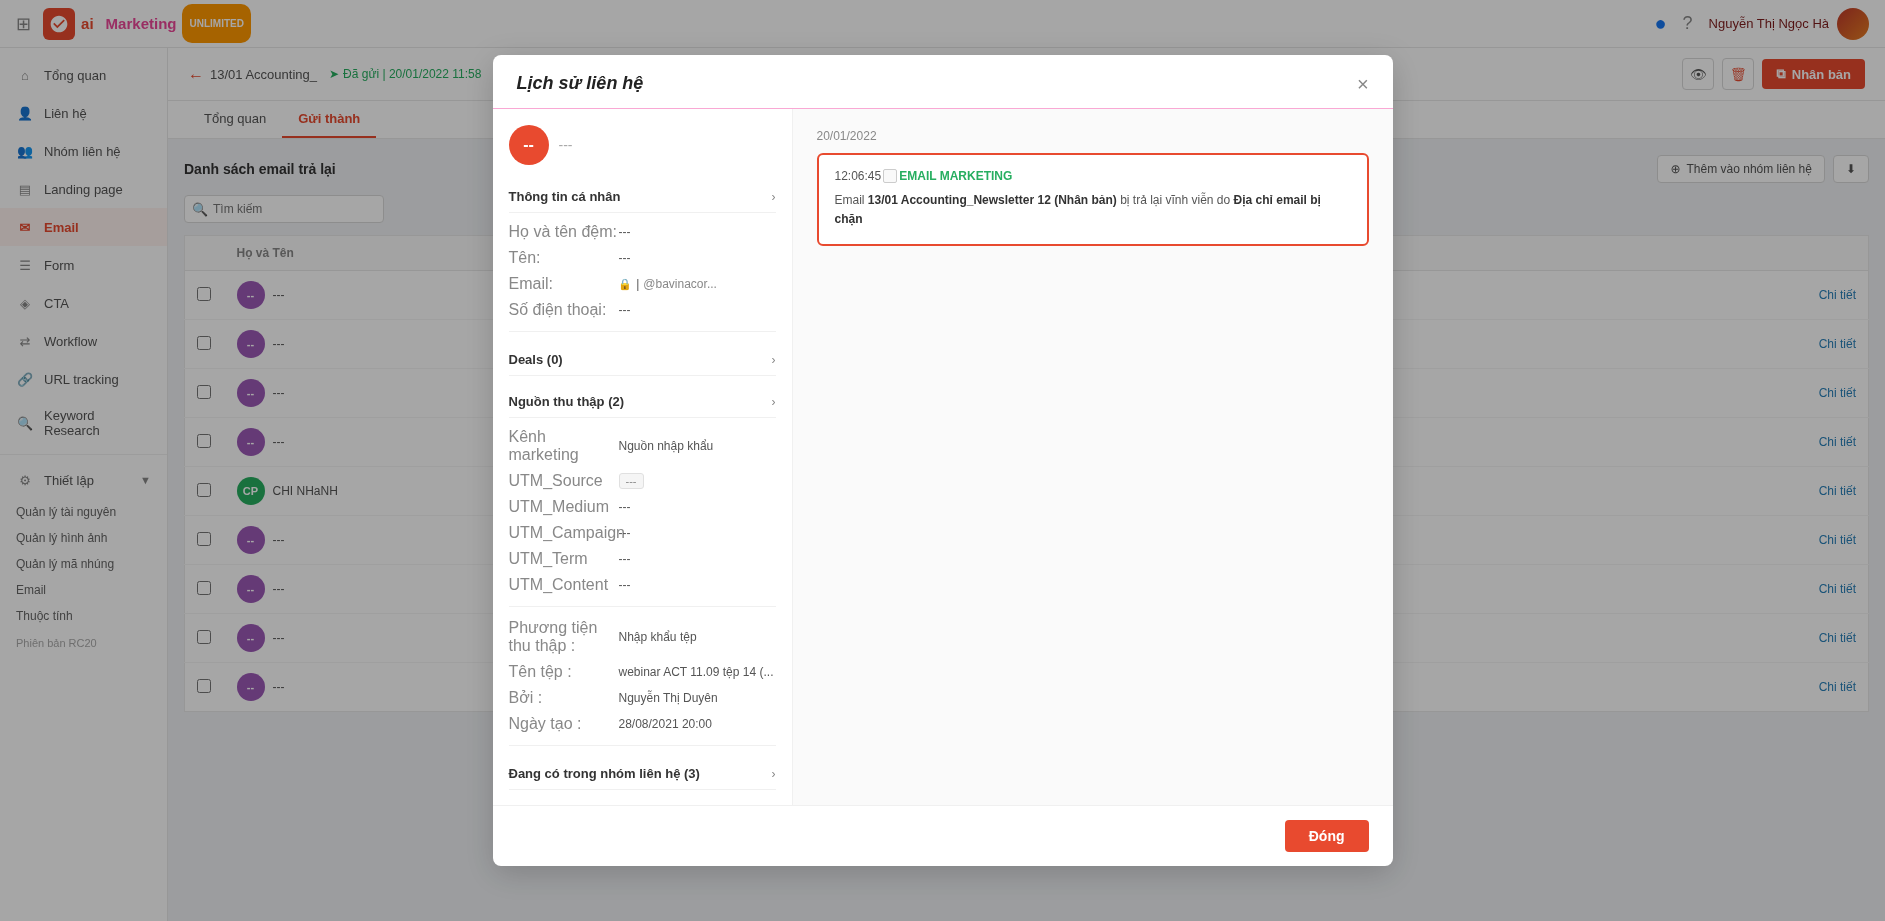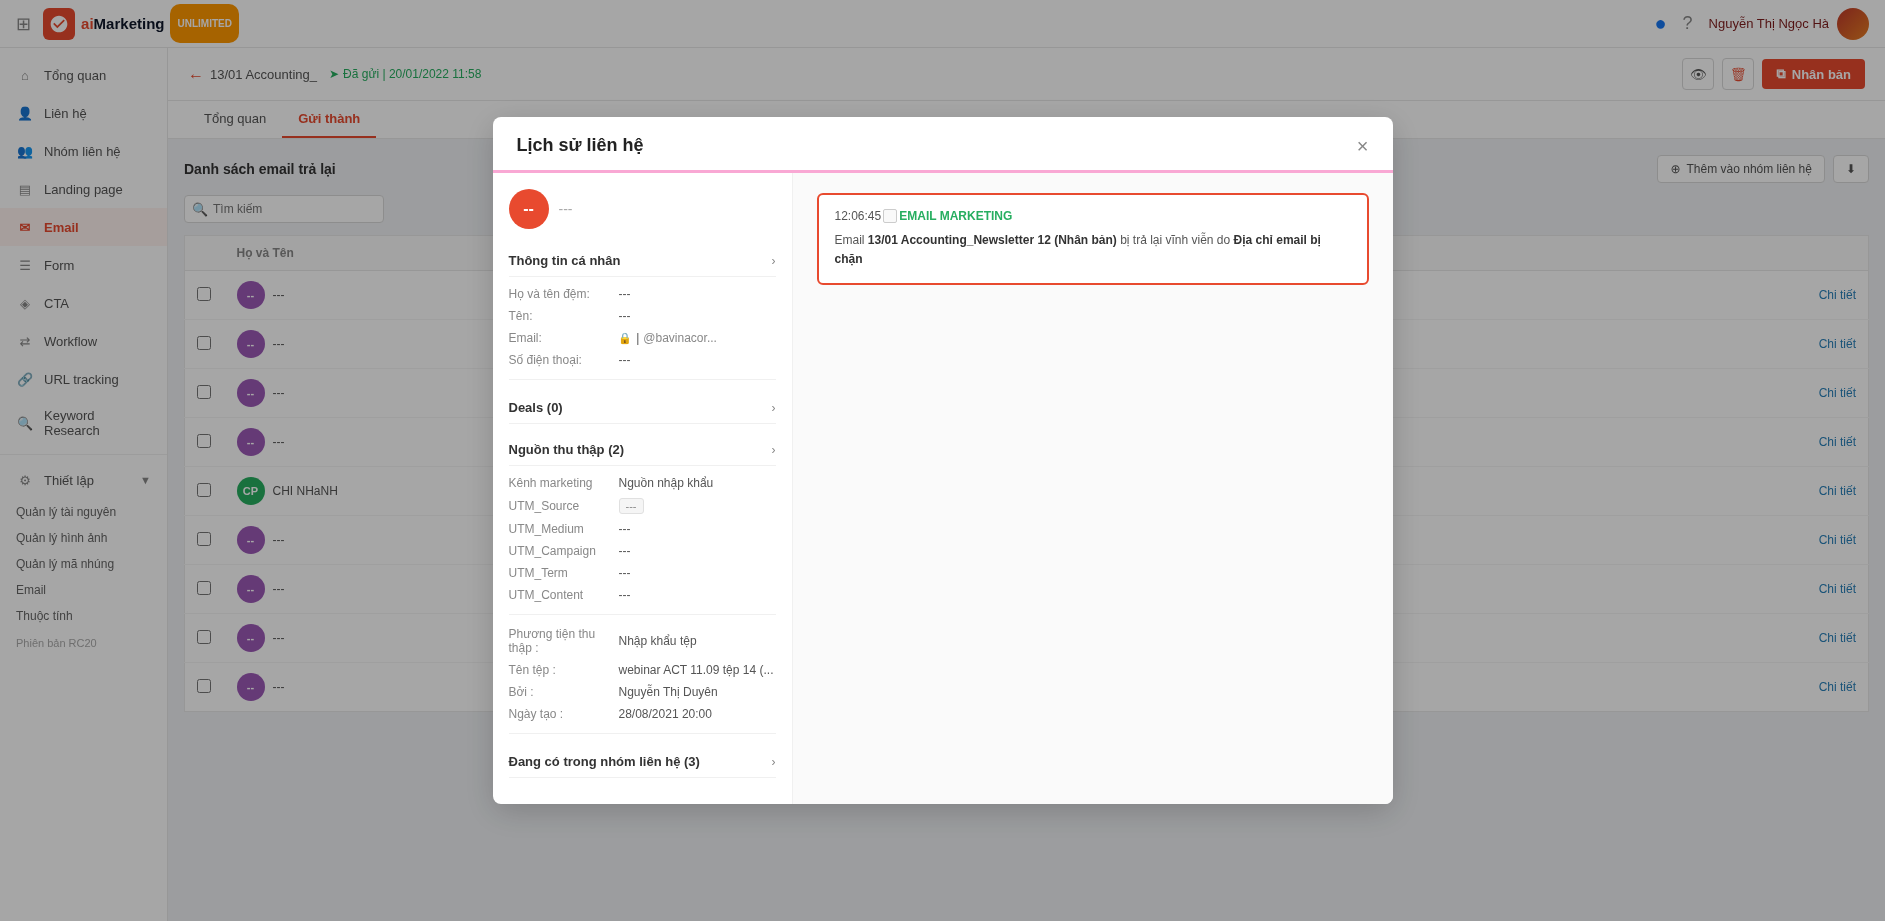--- a/index.html
+++ b/index.html
@@ -98,22 +98,22 @@
       display: flex; align-items: center; justify-content: center;
     }
 
     
     .modal {
       background: #fff; border-radius: 8px; width: 900px; max-width: 96vw;
       max-height: 88vh; overflow: hidden; display: flex; flex-direction: column;
       box-shadow: 0 8px 32px rgba(0,0,0,0.18);
     }
     .modal-header {
-      padding: 18px 24px 14px; border-bottom: 3px solid #f9a8d4;
-      display: flex; align-items: center; justify-content: space-between;
+      padding: 18px 24px 14px; border-bottom: 1px solid #f9a8d4;
+      display: flex; align-items: center; justify-content: space-between; font-style: italic;
     }
     .modal-title { font-size: 18px; font-weight: 700; color: #222; }
     .modal-close { cursor: pointer; color: #888; font-size: 20px; line-height: 1; }
     .modal-body { display: flex; flex: 1; overflow: hidden; }
 
     
     .modal-left {
       width: 300px; min-width: 300px; border-right: 1px solid #f0f0f0;
       overflow-y: auto; padding: 16px;
     }
@@ -121,21 +121,21 @@
     .contact-avatar { width: 40px; height: 40px; border-radius: 50%; background: #e84a2f; display: flex; align-items: center; justify-content: center; color: #fff; font-size: 16px; font-weight: 700; }
     .contact-name-placeholder { color: #aaa; font-size: 14px; }
     .section-header {
       display: flex; align-items: center; justify-content: space-between;
       padding: 8px 0; border-bottom: 1px solid #f0f0f0; margin-bottom: 10px;
       cursor: pointer;
     }
     .section-title { font-size: 13px; font-weight: 600; color: #333; }
     .chevron-icon { color: #888; font-size: 12px; }
     .field-row { display: flex; align-items: center; margin-bottom: 8px; }
-    .field-label { width: 110px; min-width: 110px; color: #888; font-size: 12px; }
+    .field-label { width: 110px; min-width: 110px; color: #888; font-size: 16px; }
     .field-value { color: #555; font-size: 12px; flex: 1; }
     .field-value.email-field { display: flex; align-items: center; gap: 4px; }
     .utm-badge { background: #f5f5f5; border: 1px solid #e0e0e0; border-radius: 3px; padding: 1px 6px; color: #888; font-size: 11px; }
     .divider-line { height: 1px; background: #f0f0f0; margin: 12px 0; }
 
     
     .modal-right { flex: 1; overflow-y: auto; padding: 20px 24px; background: #fafafa; }
     .activity-title { font-size: 15px; font-weight: 700; color: #222; margin-bottom: 14px; }
     .activity-date { font-size: 12px; color: #888; margin-bottom: 10px; }
     .activity-card {
@@ -168,21 +168,21 @@
 <div class="topbar">
   <div class="topbar-left">
     <span style="color:#888;font-size:18px;cursor:pointer;">⊞</span>
     <div class="topbar-logo">
       <div class="logo-icon">
         <svg viewBox="0 0 24 24" fill="white">
             <path d="M12 2C6.48 2 2 6.48 2 12s4.48 10 10 10 10-4.48 10-10S17.52 2 12 2zm-2 15l-5-5 1.41-1.41L10 14.17l7.59-7.59L19 8l-9 9z"></path>
           </svg>
       </div>
       <span class="logo-text">
-        <span>ai</span><span style="color:#0f172a;">Marketing</span>
+        <span>ai</span><span style="color:#ec4899;padding-left:12px;">Marketing</span>
       </span>
       <span class="badge-unlimited">UNLIMITED</span>
     </div>
   </div>
   <div class="topbar-right">
     <span style="color:#1877f2;font-size:20px;cursor:pointer;">●</span>
     <span style="color:#888;font-size:18px;cursor:pointer;">?</span>
     <div class="user-info">
       <span style="font-size:13px;color:#7f1d1d;">Nguyễn Thị Ngọc Hà</span>
       <div class="avatar-img"></div>
@@ -505,28 +505,32 @@
 
         <div class="divider-line"></div>
 
         <div class="section-header">
           <span class="section-title">Đang có trong nhóm liên hệ (3)</span>
           <span class="chevron-icon">›</span>
         </div>
       </div>
 
       <div class="modal-right">
+        <div class="activity-date">20/01/2022</div>
 
         <div class="activity-card">
           <div class="activity-card-header">
             <span class="activity-time">12:06:45</span>
             <div class="activity-checkbox"></div>
             <span class="activity-type">EMAIL MARKETING</span>
           </div>
           <div class="activity-desc">
             <span>Email </span><strong>13/01 Accounting_Newsletter 12 (Nhân bản)</strong><span> bị trả lại vĩnh viễn do </span><strong>Địa chỉ email bị chặn</strong>
           </div>
         </div>
       </div>
     </div>
 
+    <div class="modal-footer">
+      <button class="btn-close-modal">Đóng</button>
+    </div>
   </div>
 </div>
 
 </body></html>

